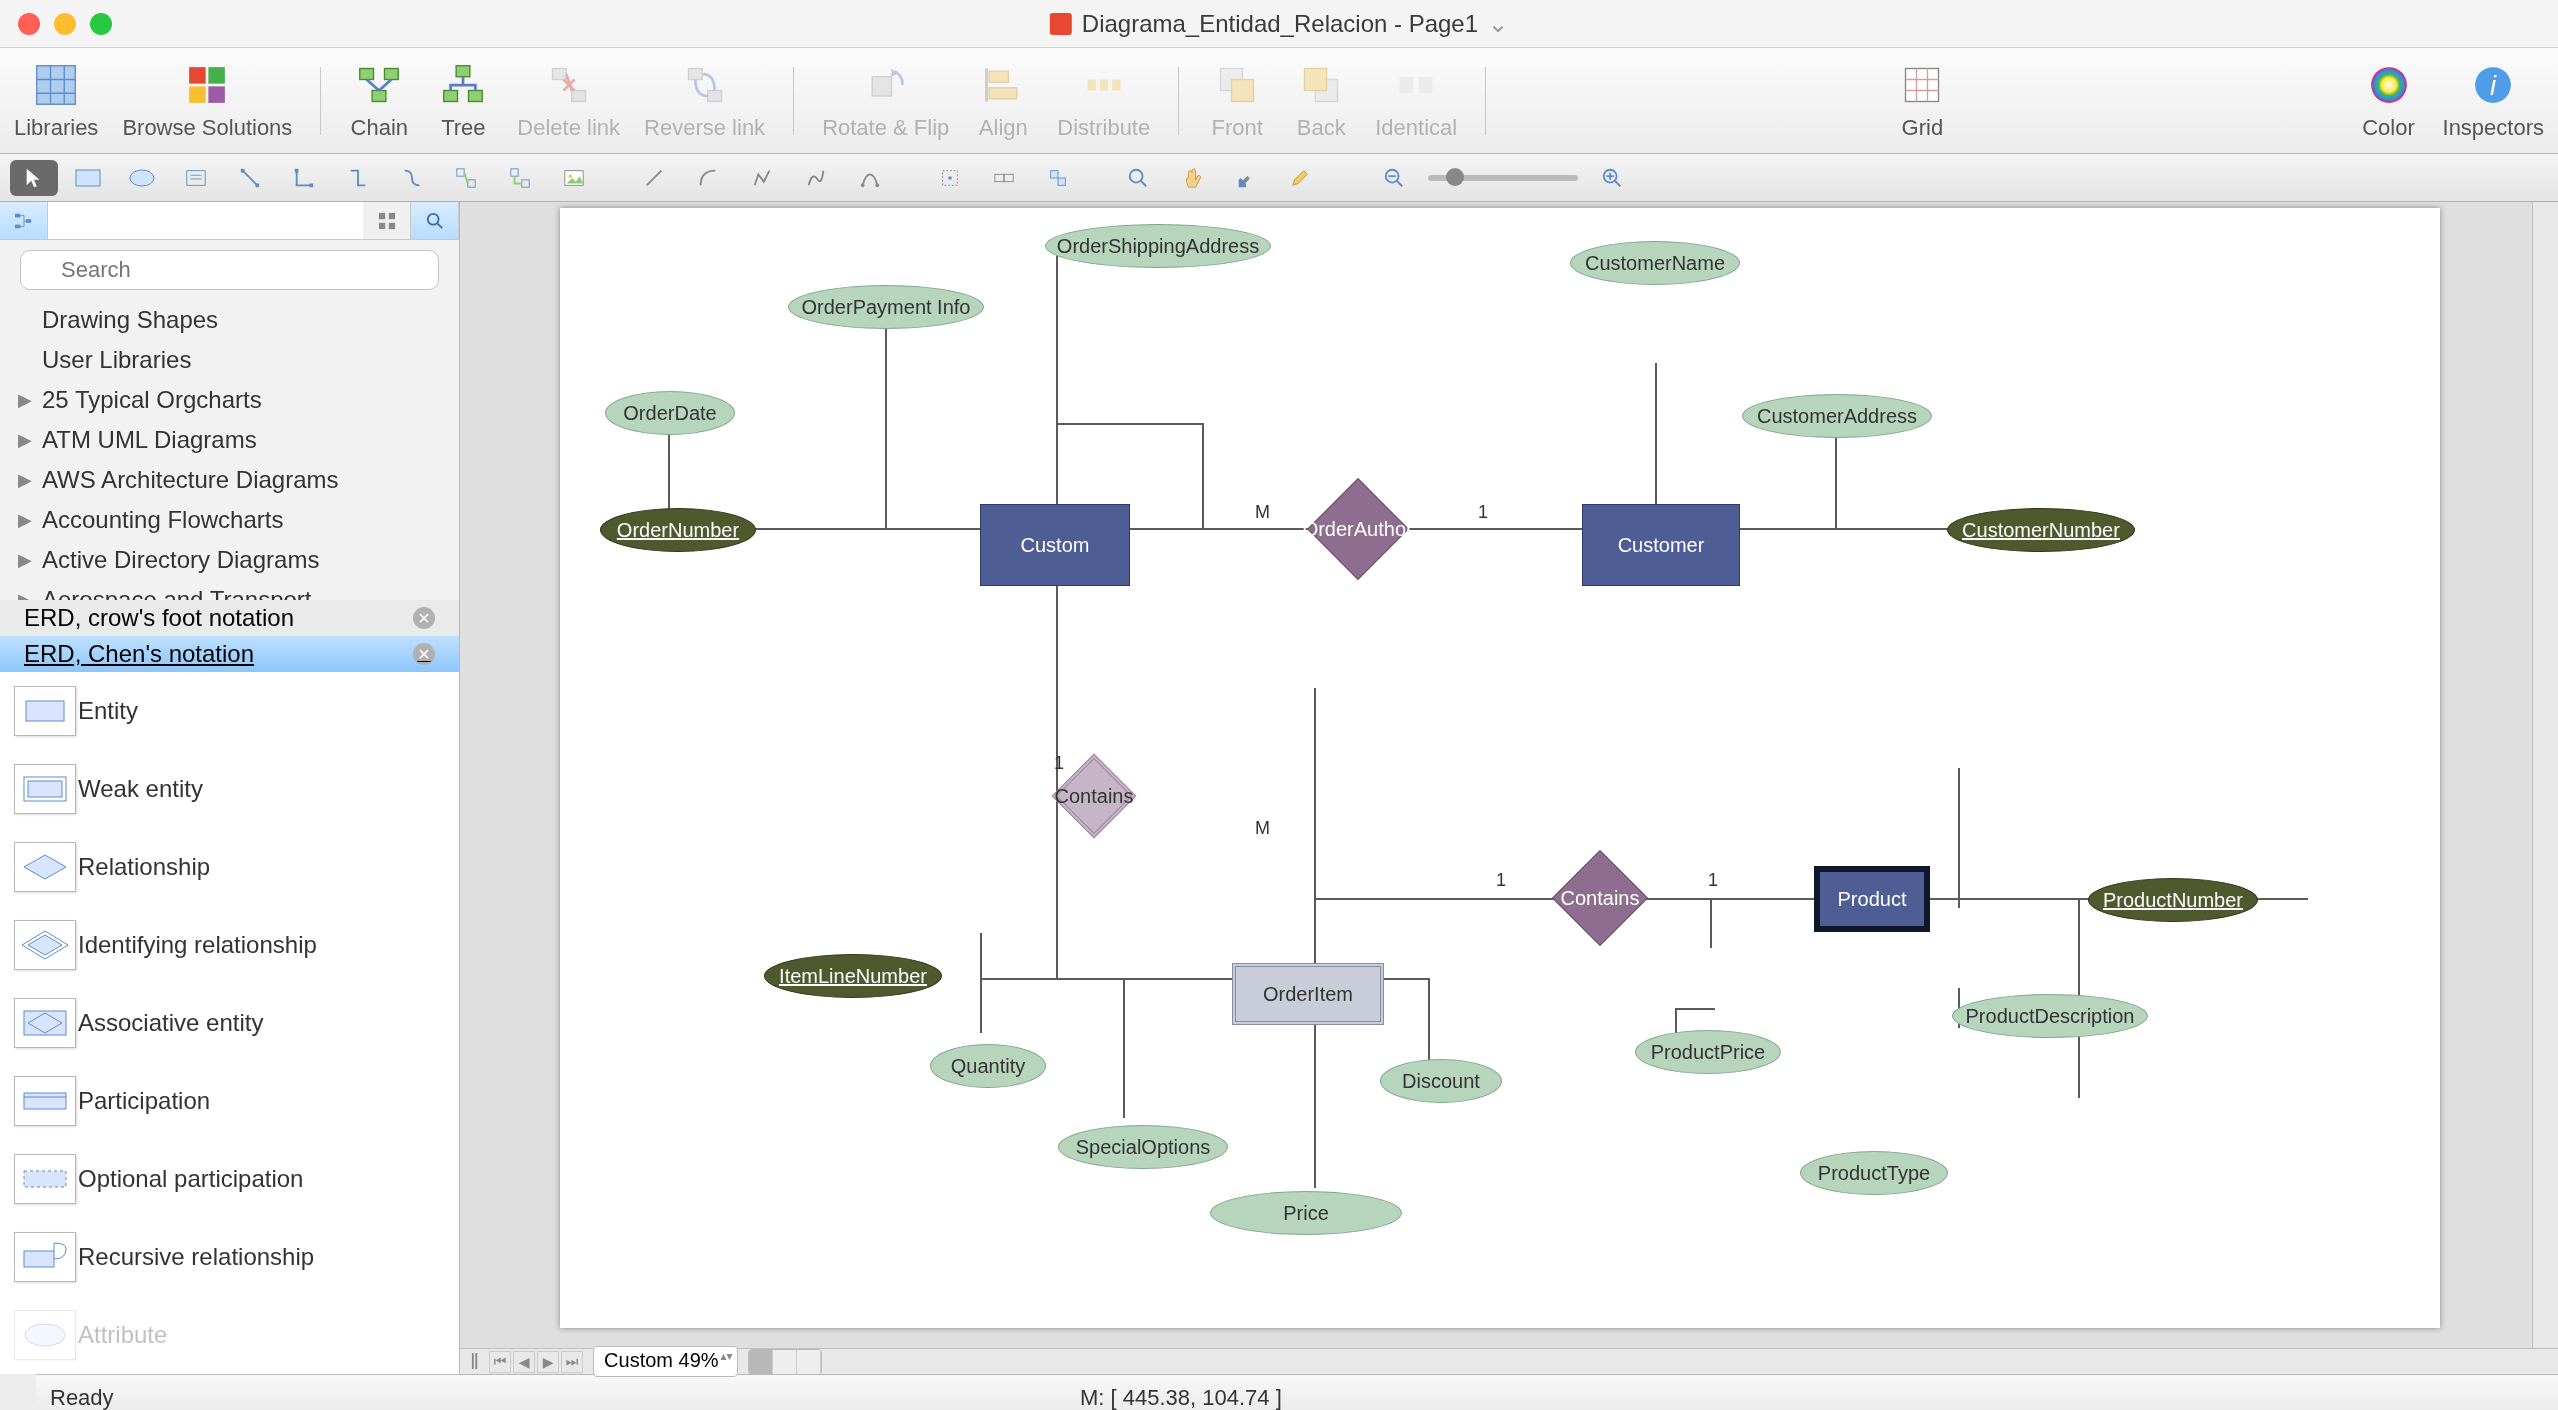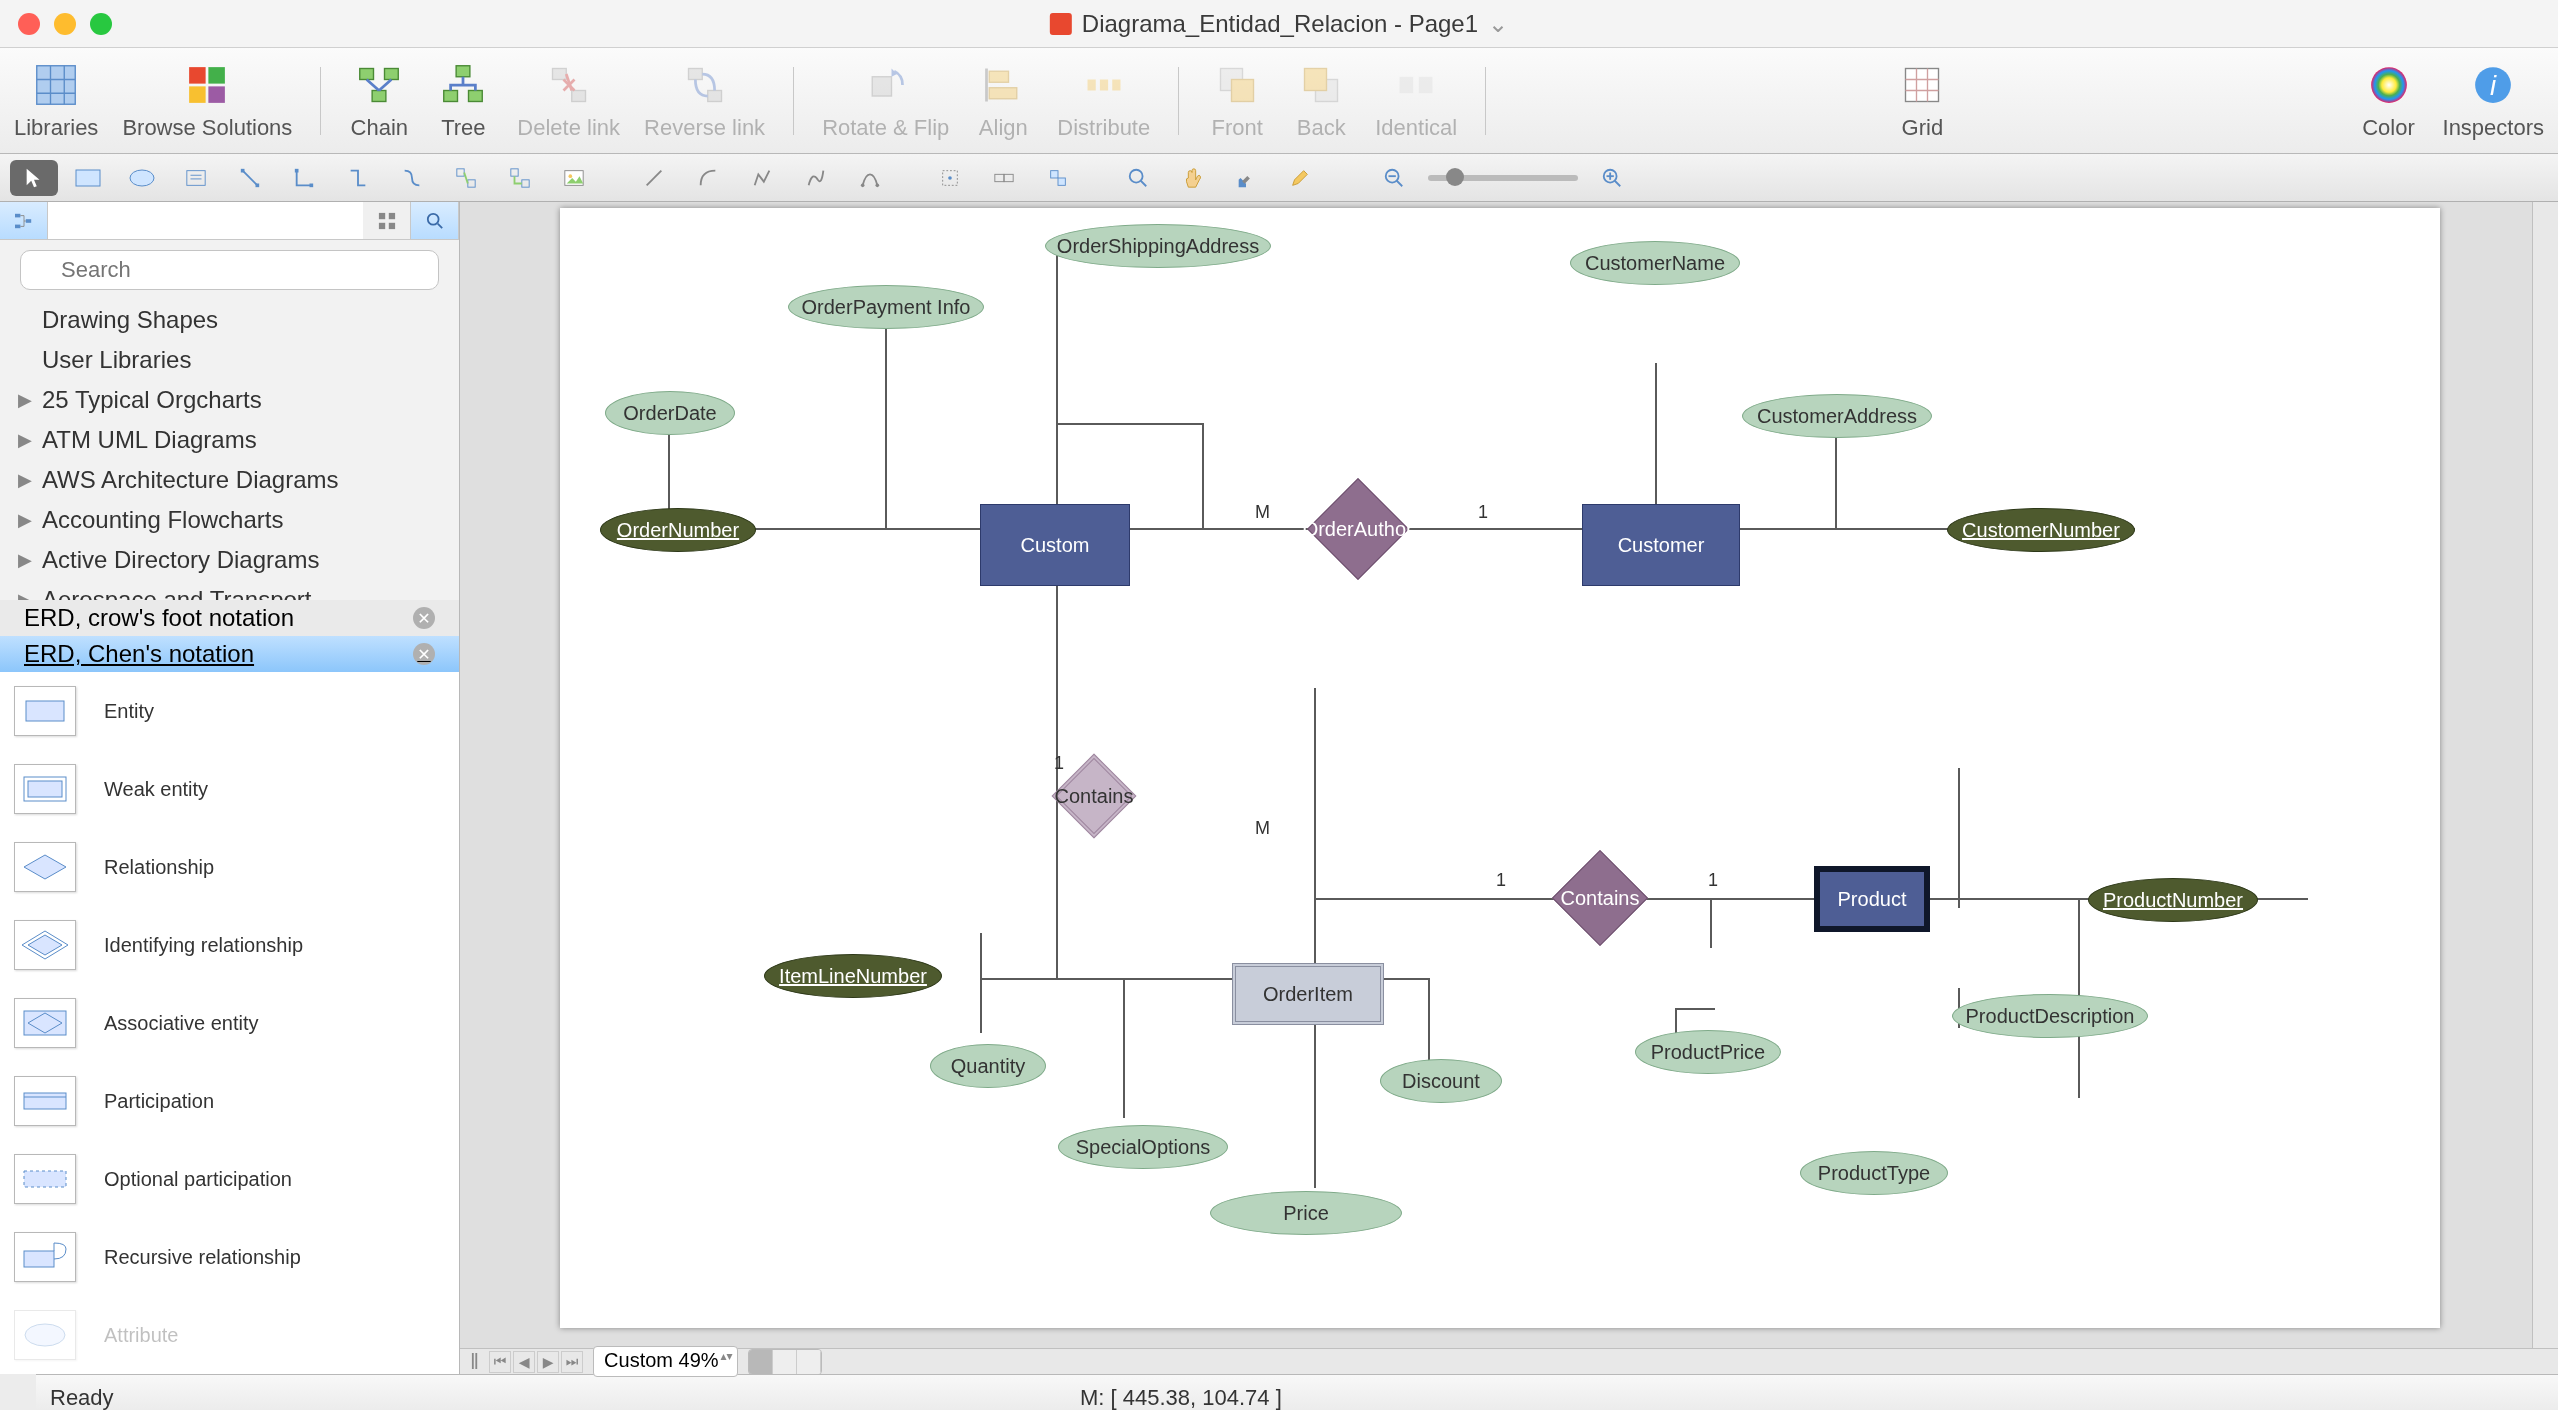--- a/index.html
+++ b/index.html
@@ -52,21 +52,21 @@
 .lib-item { padding: 6px 18px; display: flex; align-items: center; gap: 8px; cursor: pointer; }
 .lib-item .chev { color: #888; font-size: 18px; width: 16px; }
 
 .sel-libs { }
 .sel-lib { padding: 4px 24px; font-size: 24px; display: flex; align-items: center; justify-content: space-between; cursor: pointer; }
 .sel-lib.inactive { background: #eaeaea; text-align: center; }
 .sel-lib.active { background: linear-gradient(#bfe0ff,#8cc6fb); text-decoration: underline; }
 .sel-lib .close-x { width: 22px; height: 22px; border-radius: 50%; background: #b0b0b0; color: #fff; font-size: 16px; display:flex; align-items:center; justify-content:center; }
 
 .shape-list { background: #fff; overflow-y:auto; }
-.shape-item { display: flex; align-items: center; gap: 28px; padding: 14px 14px; border-bottom: 0; font-size: 20px; color: #333; cursor: pointer; }
+.shape-item { display: flex; align-items: center; gap: 2px; padding: 14px 14px; border-bottom: 0; font-size: 24px; color: #333; cursor: pointer; }
 .shape-icon { width: 62px; height: 50px; border: 1px solid #b8b8b8; background: #fff; display:flex; align-items:center; justify-content:center; box-shadow: 1px 1px 2px rgba(0,0,0,0.15); }
 
 
 .canvas-area { flex: 1; background: #dfdfdf; position: relative; overflow: hidden; }
 .canvas { position: absolute; left: 100px; top: 6px; width: 1880px; height: 1120px; background: #fff; box-shadow: 0 0 6px rgba(0,0,0,0.4); }
 
 
 .erd { position: absolute; font-size: 20px; color: #333; display: flex; align-items: center; justify-content: center; }
 .entity { background: #4e5e95; color: #fff; border: 1px solid #2d3a6b; }
 .weak-entity { background: #c8cdd9; border: 4px double #8a8fa0; color: #333; }

